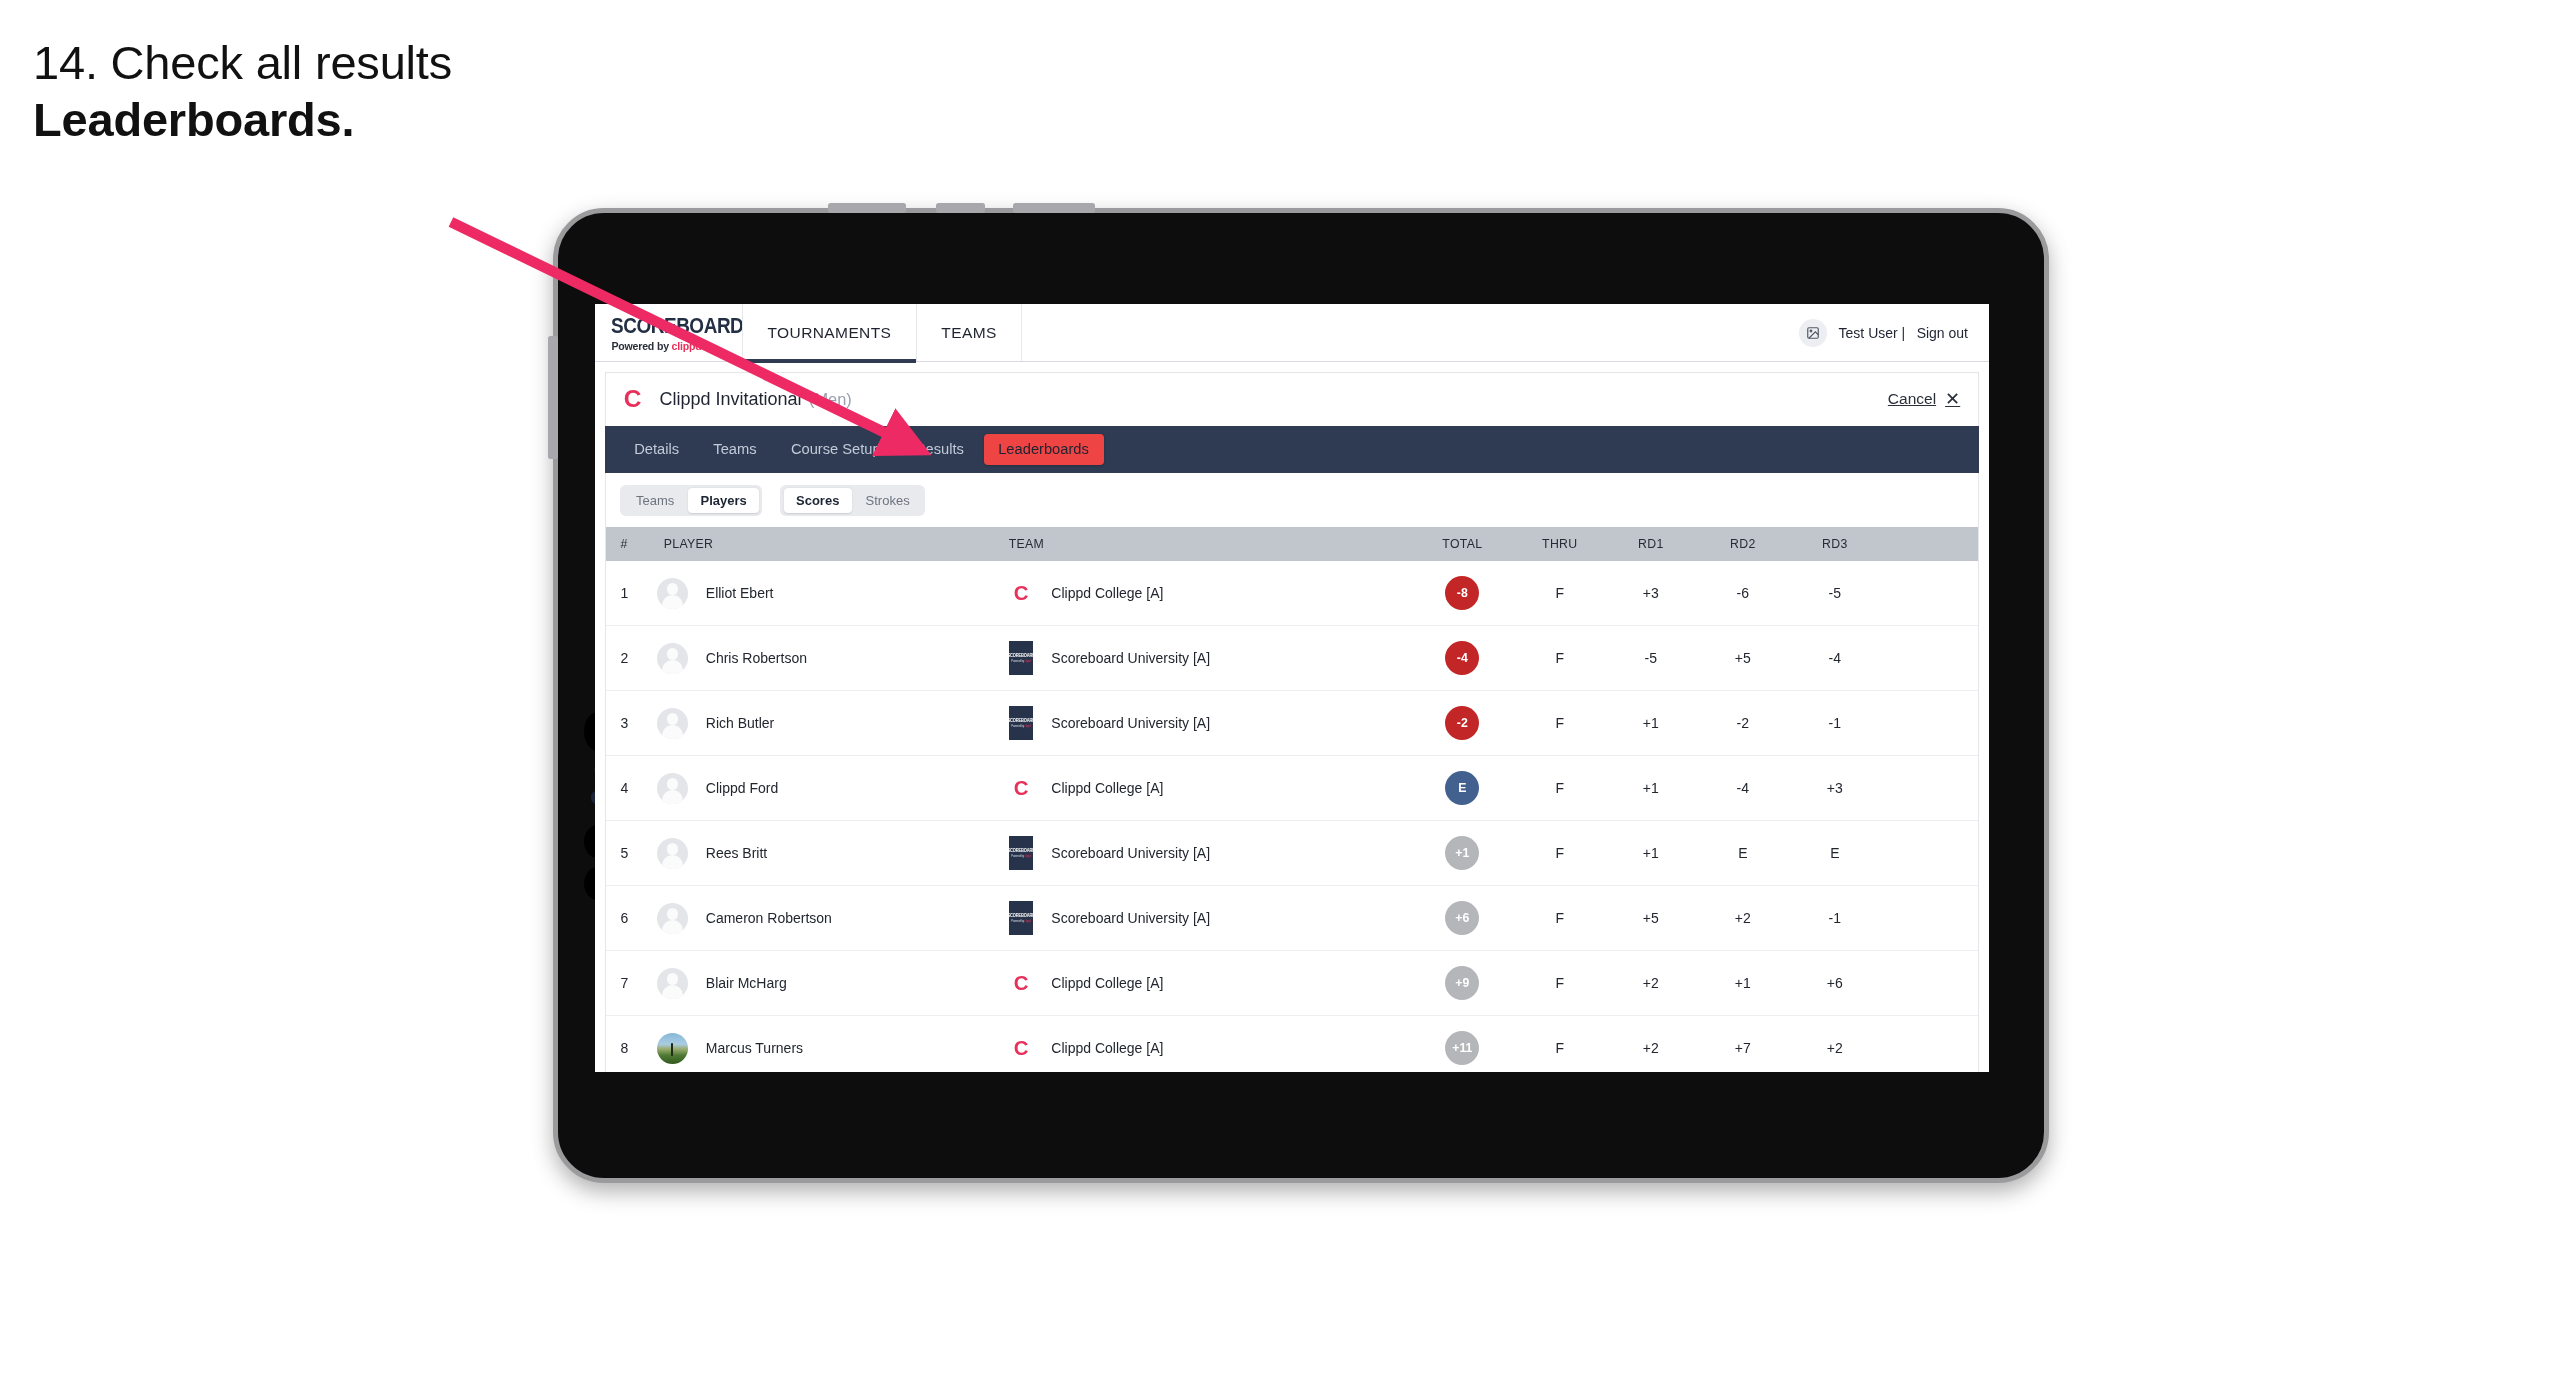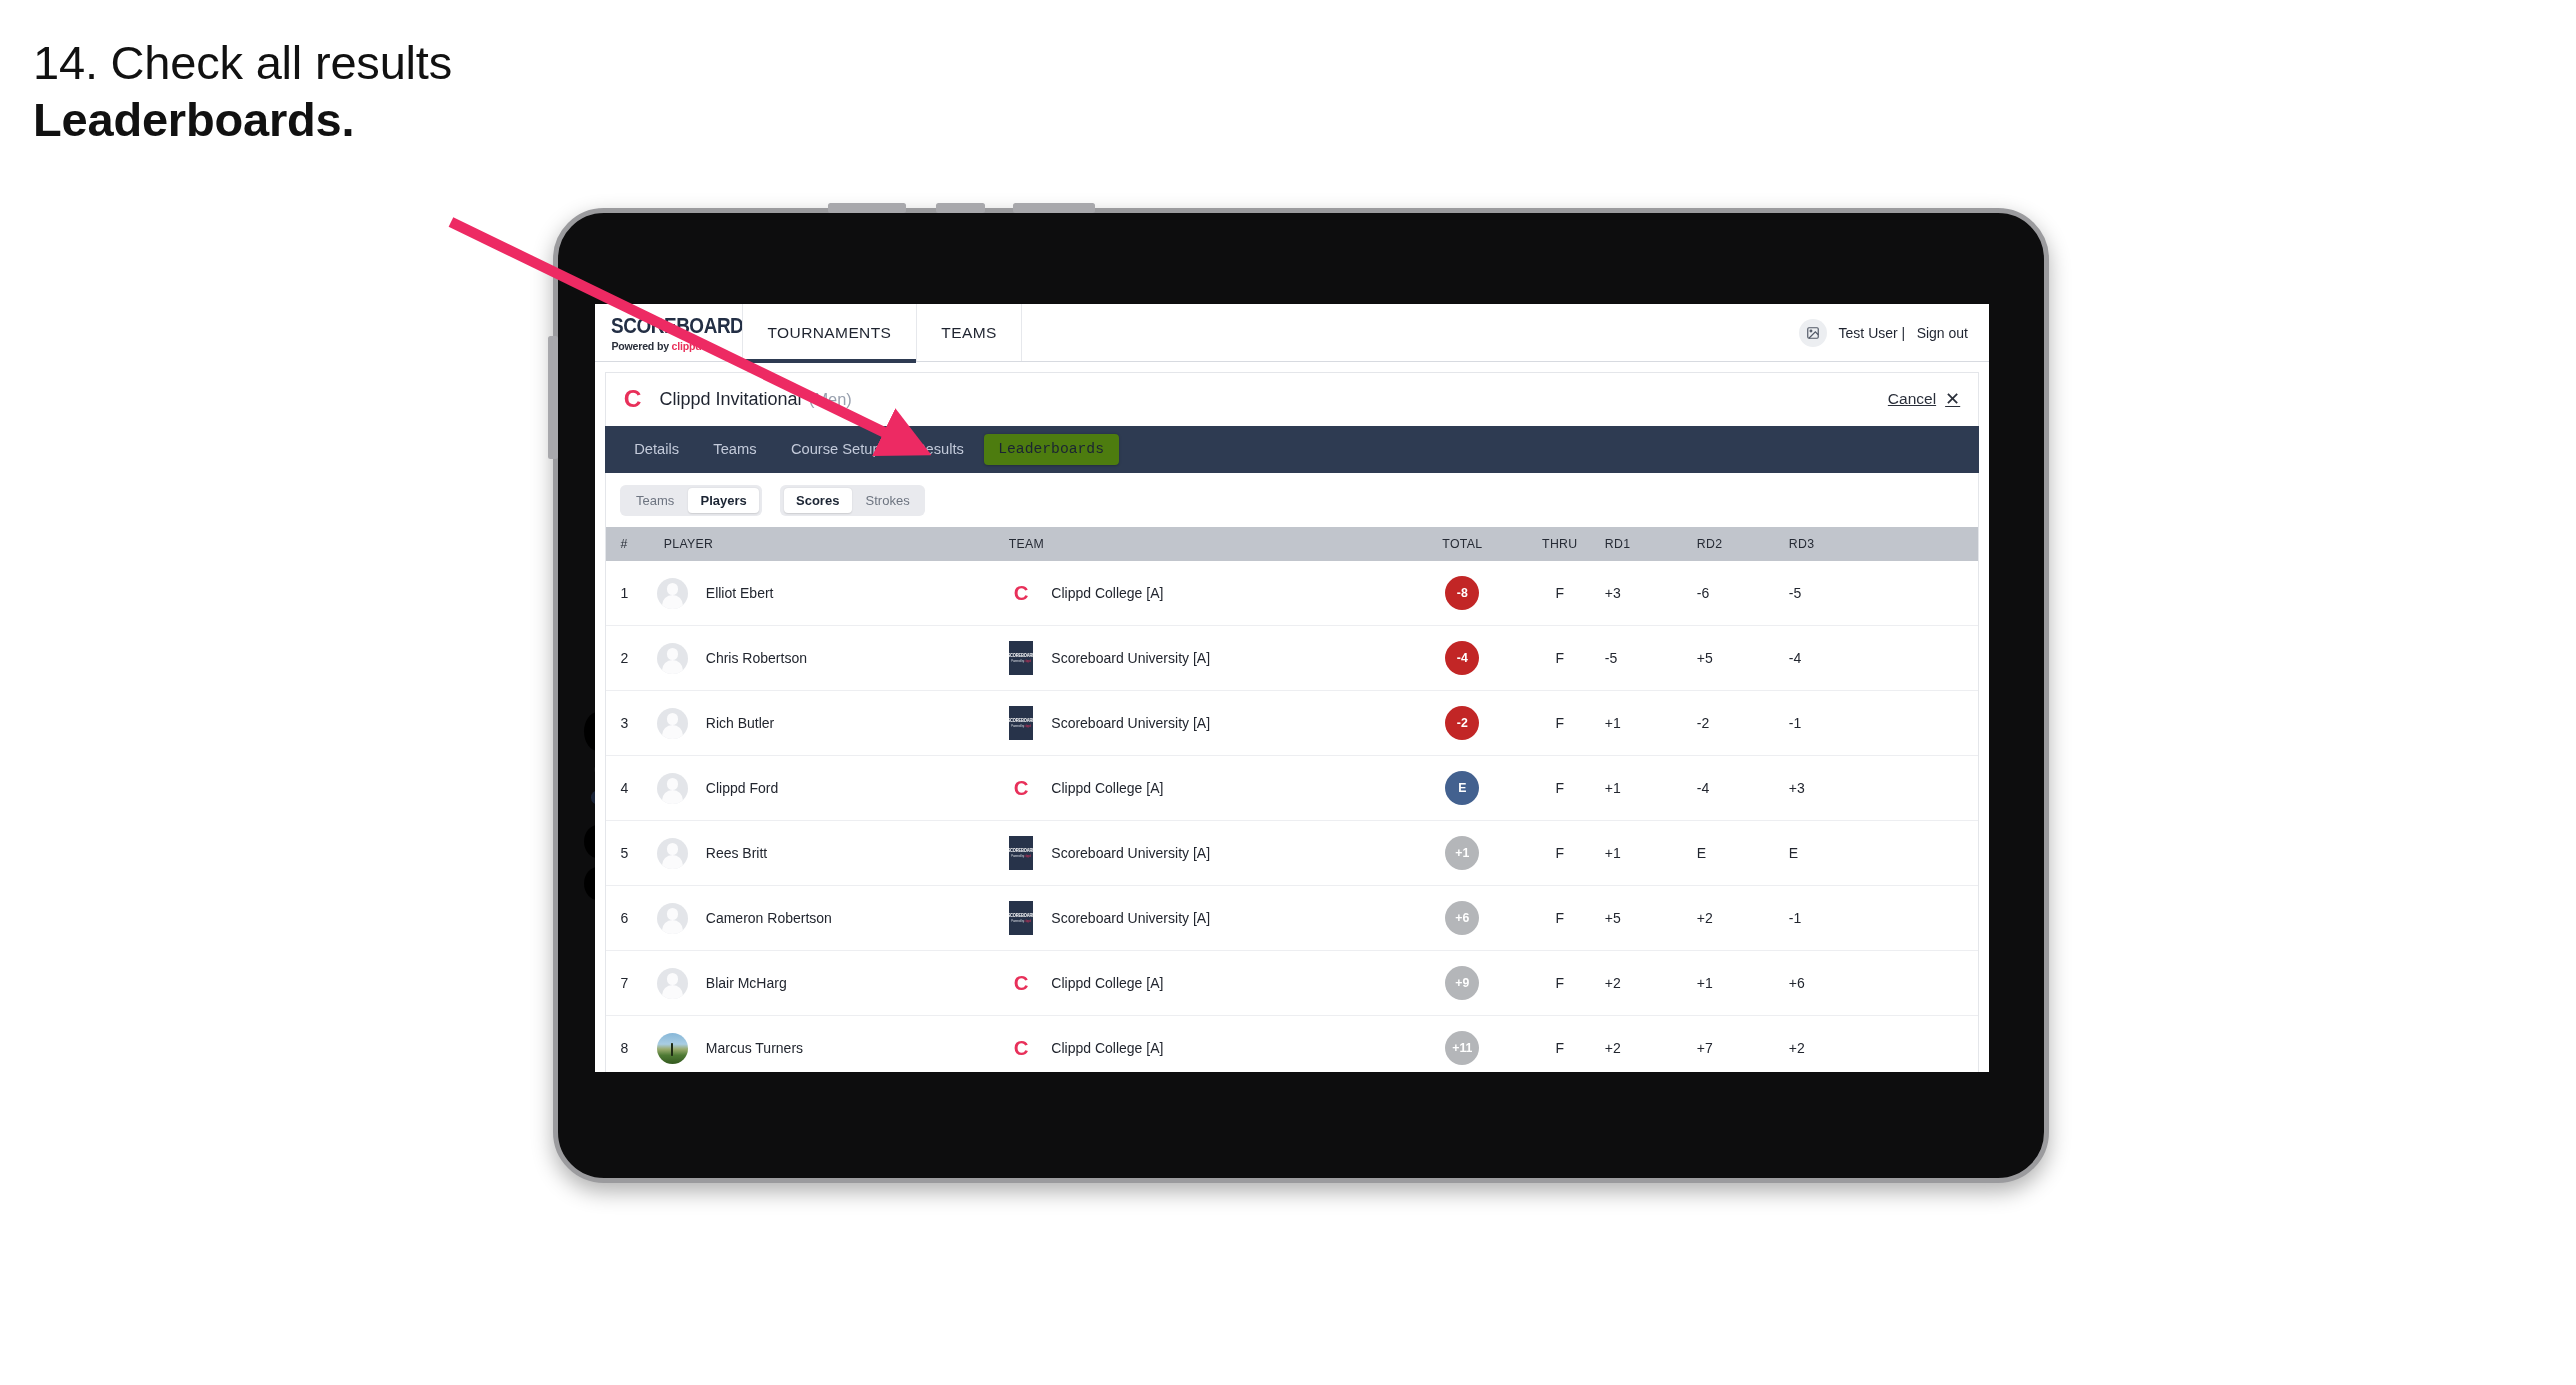--- a/index.html
+++ b/index.html
@@ -205,25 +205,24 @@
   }
   .tab-item {
     padding: 7.4px 14.7px;
     font-size: 14.7px;
     color: #c3cada;
     border-radius: 4.1px;
     cursor: pointer;
     white-space: nowrap;
   }
   .tab-item.active {
-    background: #4d7c0f;
+    background: #ef4444;
     color: #1b2433;
     font-weight: 400;
     box-shadow: 0 0.8px 2.5px rgba(0,0,0,0.25);
-    font-family: Liberation Mono, monospace;
   }
 
   
   .filter-row {
     margin: 0 9.8px;
     padding: 12.3px 14.7px 10.6px 14.7px;
     display: flex;
     gap: 18px;
     background: #fff;
     border-left: 0.8px solid #e4e6ea;
@@ -278,21 +277,21 @@
     font-size: 14px;
     color: #22262f;
   }
   .lb-row:last-child { border-bottom: none; }
 
   .col-rank  { width: 51px;  text-align: left; padding-left: 14.7px; box-sizing: border-box; }
   .col-player{ width: 352px; display: flex; align-items: center; gap: 18px; box-sizing: border-box; }
   .col-team  { width: 401px; display: flex; align-items: center; gap: 18px; box-sizing: border-box; }
   .col-total { width: 105px; display: flex; justify-content: center; }
   .col-thru  { width: 90px; text-align: center; }
-  .col-rd    { width: 92px; text-align: left; }
+  .col-rd    { width: 92px; text-align: center; }
 
   .lb-head .col-player,
   .lb-head .col-team { display: block; }
   .lb-head .col-player { padding-left: 7px; }
 
   
   .p-avatar {
     width: 31px; height: 31px;
     border-radius: 50%;
     background: #e3e5e9;

